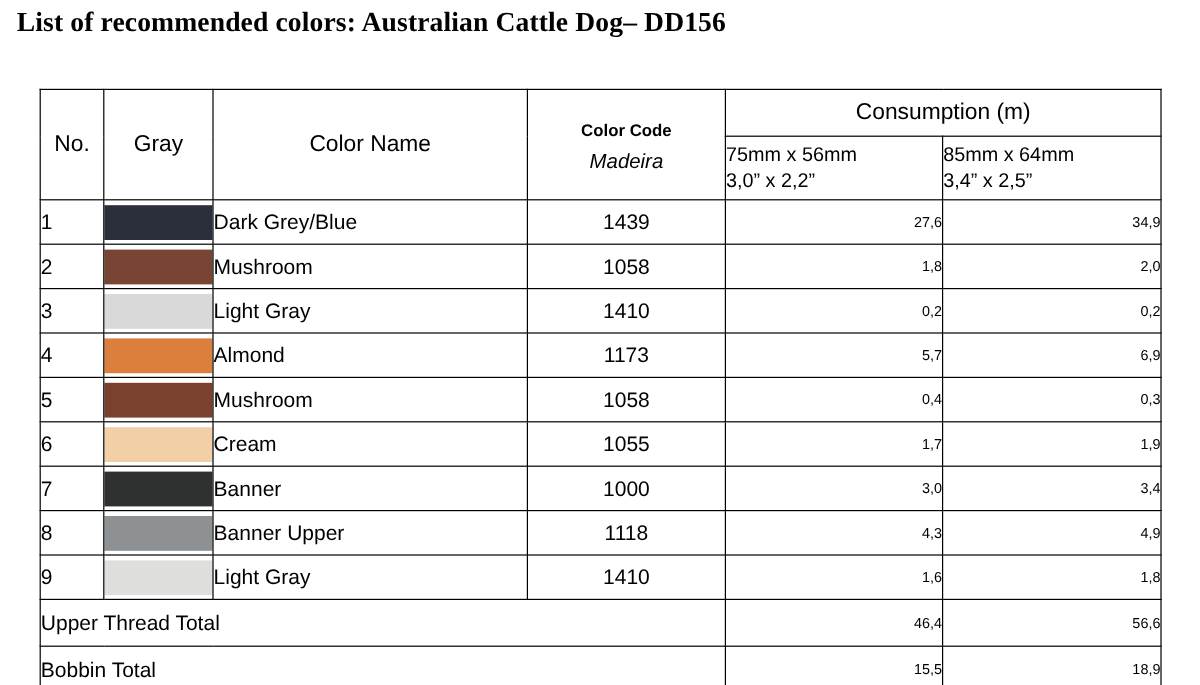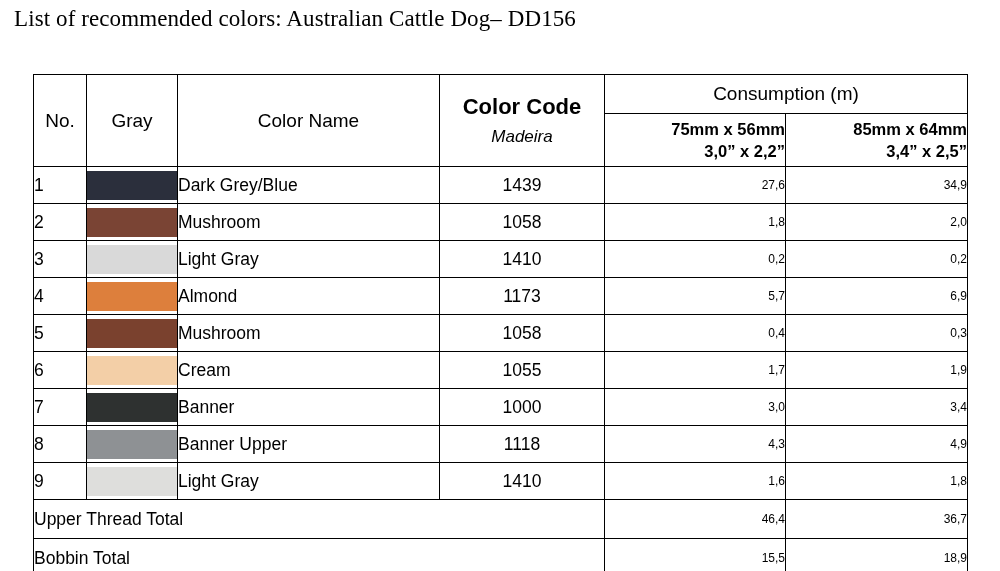--- a/index.html
+++ b/index.html
@@ -11,21 +11,21 @@
     width: 1000px;
     height: 571px;
     font-family: "Liberation Sans", sans-serif;
     color: #000000;
     position: relative;
     overflow: hidden;
   }
 
   #page-title {
     font-family: "Liberation Serif", serif;
-    font-weight: normal;
+    font-weight: bold;
     font-size: 23px;
     letter-spacing: 0.1px;
     padding: 6px 0 0 14px;
     white-space: nowrap;
   }
 
   .table-wrap {
     position: absolute;
     left: 33px;
     top: 74px;
@@ -67,23 +67,23 @@
     text-align: center;
     display: block;
     margin-top: 7px;
   }
   .th-code-cell {
     text-align: center;
     vertical-align: top;
     padding-top: 10px;
   }
   .th-size {
-    font-weight: bold;
+    font-weight: normal;
     font-size: 16.5px;
-    text-align: right;
+    text-align: left;
     line-height: 1.35;
     height: 52px;
     padding: 2px 6px;
   }
 
   td.num {
     text-align: left;
     padding-left: 9px;
     height: 36px;
     font-size: 17.5px;
@@ -132,21 +132,21 @@
       <col class="c-code">
       <col class="c-cons1">
       <col class="c-cons2">
     </colgroup>
     <thead>
       <tr>
         <th class="th-main" rowspan="2">No.</th>
         <th class="th-main" rowspan="2">Gray</th>
         <th class="th-main" rowspan="2">Color Name</th>
         <th class="th-code-cell" rowspan="2">
-          <span style="font-weight:bold;font-size:22px;text-align:right;">Color Code</span>
+          <span style="font-weight:bold;font-size:14px;text-align:right;">Color Code</span>
           <span class="th-sub-madeira">Madeira</span>
         </th>
         <th class="th-main" colspan="2">Consumption (m)</th>
       </tr>
       <tr>
         <th class="th-size">
           <span>75mm x 56mm</span><br>
           <span>3,0” x 2,2”</span>
         </th>
         <th class="th-size">
@@ -242,21 +242,21 @@
             <span class="swatch" style="background: rgb(222, 222, 220);"></span>
           </td>
           <td class="name">Light Gray</td>
           <td class="code">1410</td>
           <td class="cons">1,6</td>
           <td class="cons">1,8</td>
         </tr>
         <tr>
           <td class="total-label" colspan="4">Upper Thread Total</td>
           <td class="cons">46,4</td>
-          <td class="cons">36,7</td>
+          <td class="cons">56,6</td>
         </tr>
         <tr>
           <td class="total-label" colspan="4">Bobbin Total</td>
           <td class="cons">15,5</td>
           <td class="cons">18,9</td>
         </tr>
       </tbody>
   </table>
 </div>
 

